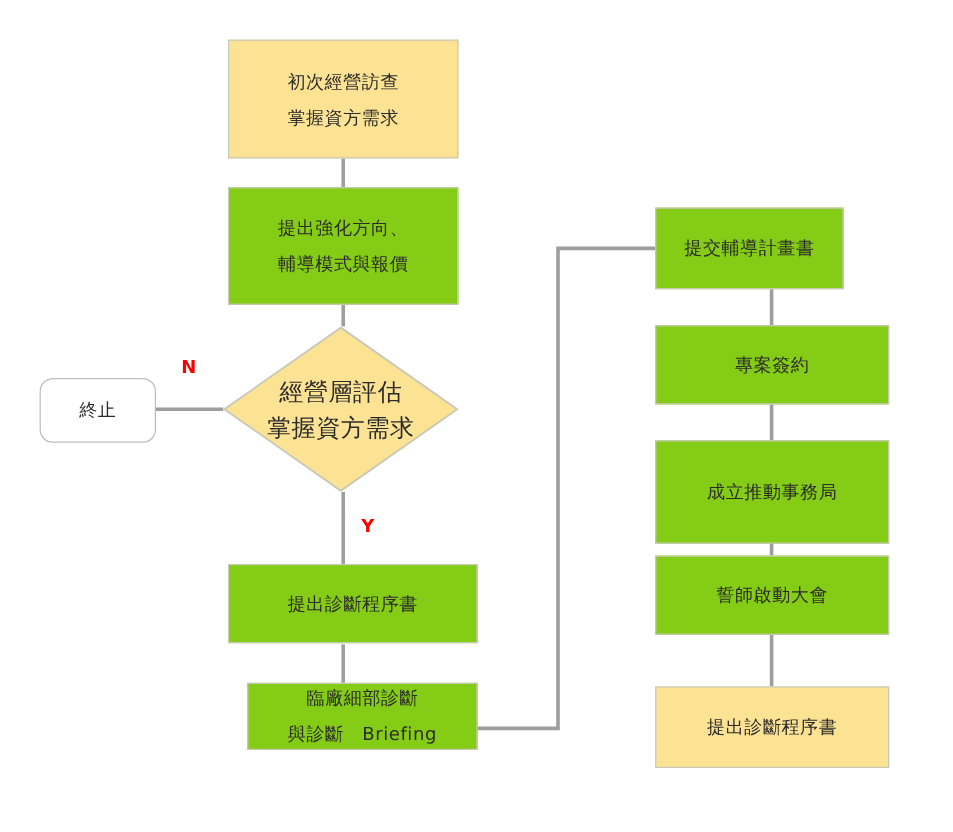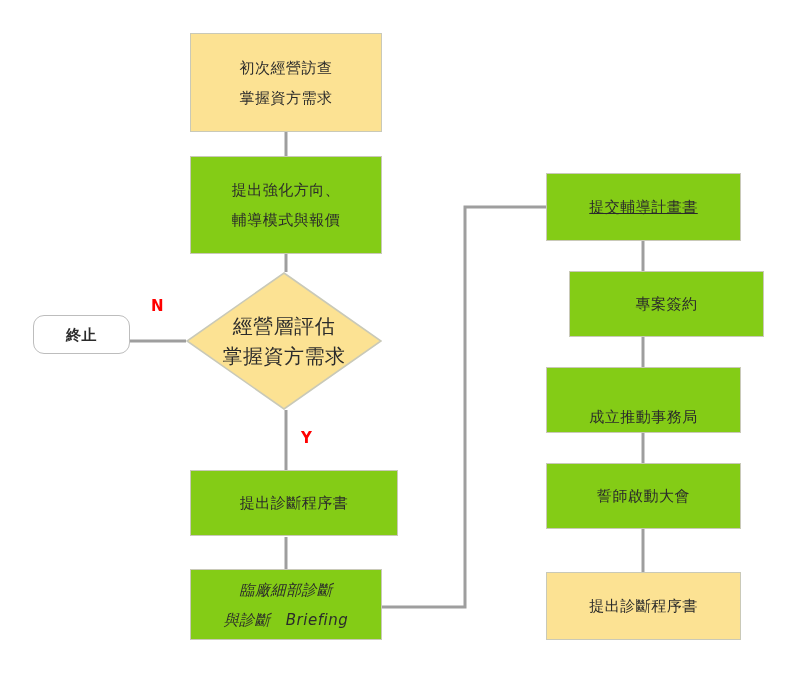--- a/index.html
+++ b/index.html
@@ -124,50 +124,50 @@
   <div class="diamond-wrap" style="left:186px; top:272px; width:196px; height:138px;">
     <svg class="diamond-shape" viewBox="0 0 196 138" preserveAspectRatio="none">
       <polygon points="98,1 195,69 98,137 1,69" fill="#fce293" stroke="#c9c9b8" stroke-width="1.6"></polygon>
     </svg>
     <div class="diamond-text">
       <span class="tline">經營層評估</span>
       <span class="tline">掌握資方需求</span>
     </div>
   </div>
 
-  <div class="node terminal" style="left:33px; top:315px; width:97px; height:39px;font-weight:bold;">
+  <div class="node terminal" style="left:33px; top:315px; width:97px; height:54px;">
     <span class="tline">終止</span>
   </div>
 
   <div class="branch-label" style="left:151px; top:297px;">
     <span>N</span>
   </div>
 
   <div class="branch-label" style="left:301px; top:429px;">
     <span>Y</span>
   </div>
 
   <div class="node proc fill-cream" style="left:190px; top:470px; width:208px; height:66px;">
     <span class="tline">提出診斷程序書</span>
   </div>
 
-  <div class="node proc fill-cream" style="left:190px; top:569px; width:192px; height:71px;font-style:italic;">
+  <div class="node proc fill-cream" style="left:206px; top:569px; width:192px; height:56px;">
     <span class="tline">臨廠細部診斷</span>
     <span class="tline">與診斷　Briefing</span>
   </div>
 
-  <div class="node proc fill-cream" style="left:546px; top:173px; width:195px; height:68px;text-decoration:underline;">
+  <div class="node proc fill-cream" style="left:546px; top:173px; width:157px; height:68px;">
     <span class="tline">提交輔導計畫書</span>
   </div>
 
-  <div class="node proc fill-cream" style="left:569px; top:271px; width:195px; height:66px;">
+  <div class="node proc fill-cream" style="left:546px; top:271px; width:195px; height:66px;">
     <span class="tline">專案簽約</span>
   </div>
 
-  <div class="node proc fill-cream" style="left:546px; top:367px; width:195px; height:66px;justify-content:flex-end;">
+  <div class="node proc fill-cream" style="left:546px; top:367px; width:195px; height:86px;">
     <span class="tline">成立推動事務局</span>
   </div>
 
   <div class="node proc fill-cream" style="left:546px; top:463px; width:195px; height:66px;text-align:right;">
     <span class="tline">誓師啟動大會</span>
   </div>
 
   <div class="node proc fill-gold" style="left:546px; top:572px; width:195px; height:68px;">
     <span class="tline">提出診斷程序書</span>
   </div>

